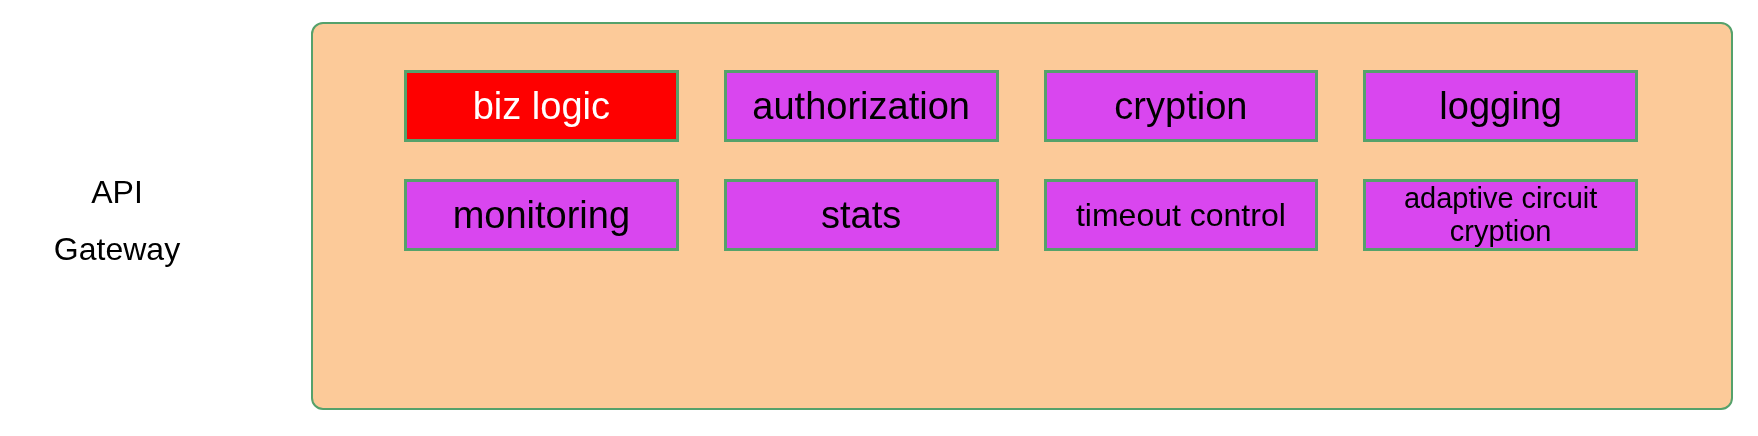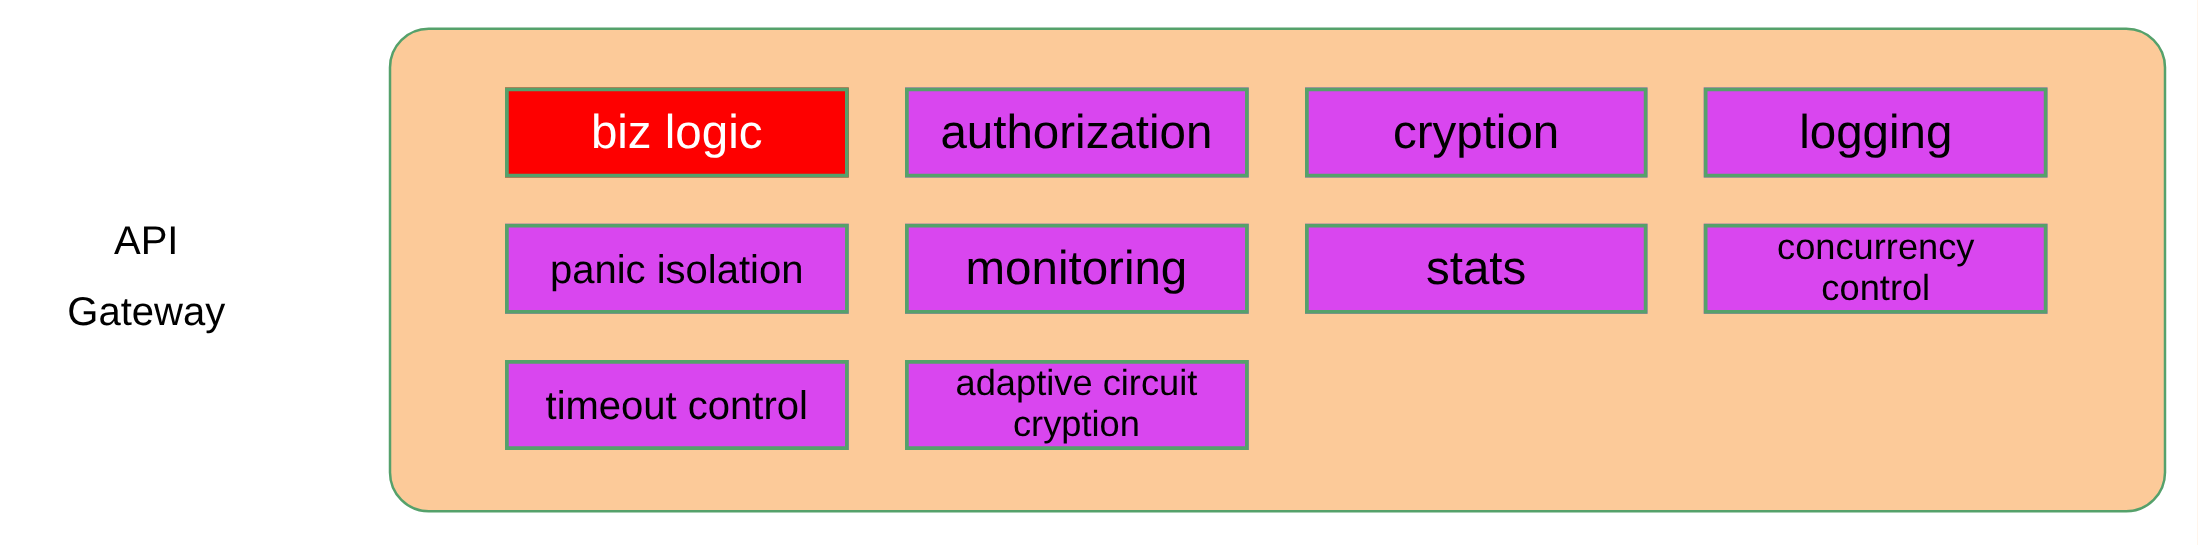--- a/index.html
+++ b/index.html
@@ -24,21 +24,21 @@
   }
   .gateway-container {
     position: absolute;
     left: 311px;
     top: 22px;
     width: 1422px;
     height: 388px;
     box-sizing: border-box;
     background: #fcca99;
     border: 2.5px solid #55a16b;
-    border-radius: 32px;
+    border-radius: 12px;
     display: grid;
     grid-template-columns: repeat(4, 1fr);
     grid-auto-rows: 72px;
     column-gap: 45px;
     row-gap: 37px;
     padding: 46px 93px 0 91px;
     align-content: start;
   }
   .module {
     box-sizing: border-box;
@@ -78,36 +78,29 @@
     </div>
 
     <div class="module lg">
       <span class="label">cryption</span>
     </div>
 
     <div class="module lg">
       <span class="label">logging</span>
     </div>
 
-    <div class="module md">
-      <span class="label">panic isolation</span>
-    </div>
 
     <div class="module lg">
       <span class="label">monitoring</span>
     </div>
 
     <div class="module lg">
       <span class="label">stats</span>
     </div>
 
-    <div class="module sm">
-      <span class="label">concurrency
-control</span>
-    </div>
 
 
     <div class="module md">
       <span class="label">timeout control</span>
     </div>
 
     <div class="module sm">
       <span class="label">adaptive circuit
 cryption</span>
     </div>

